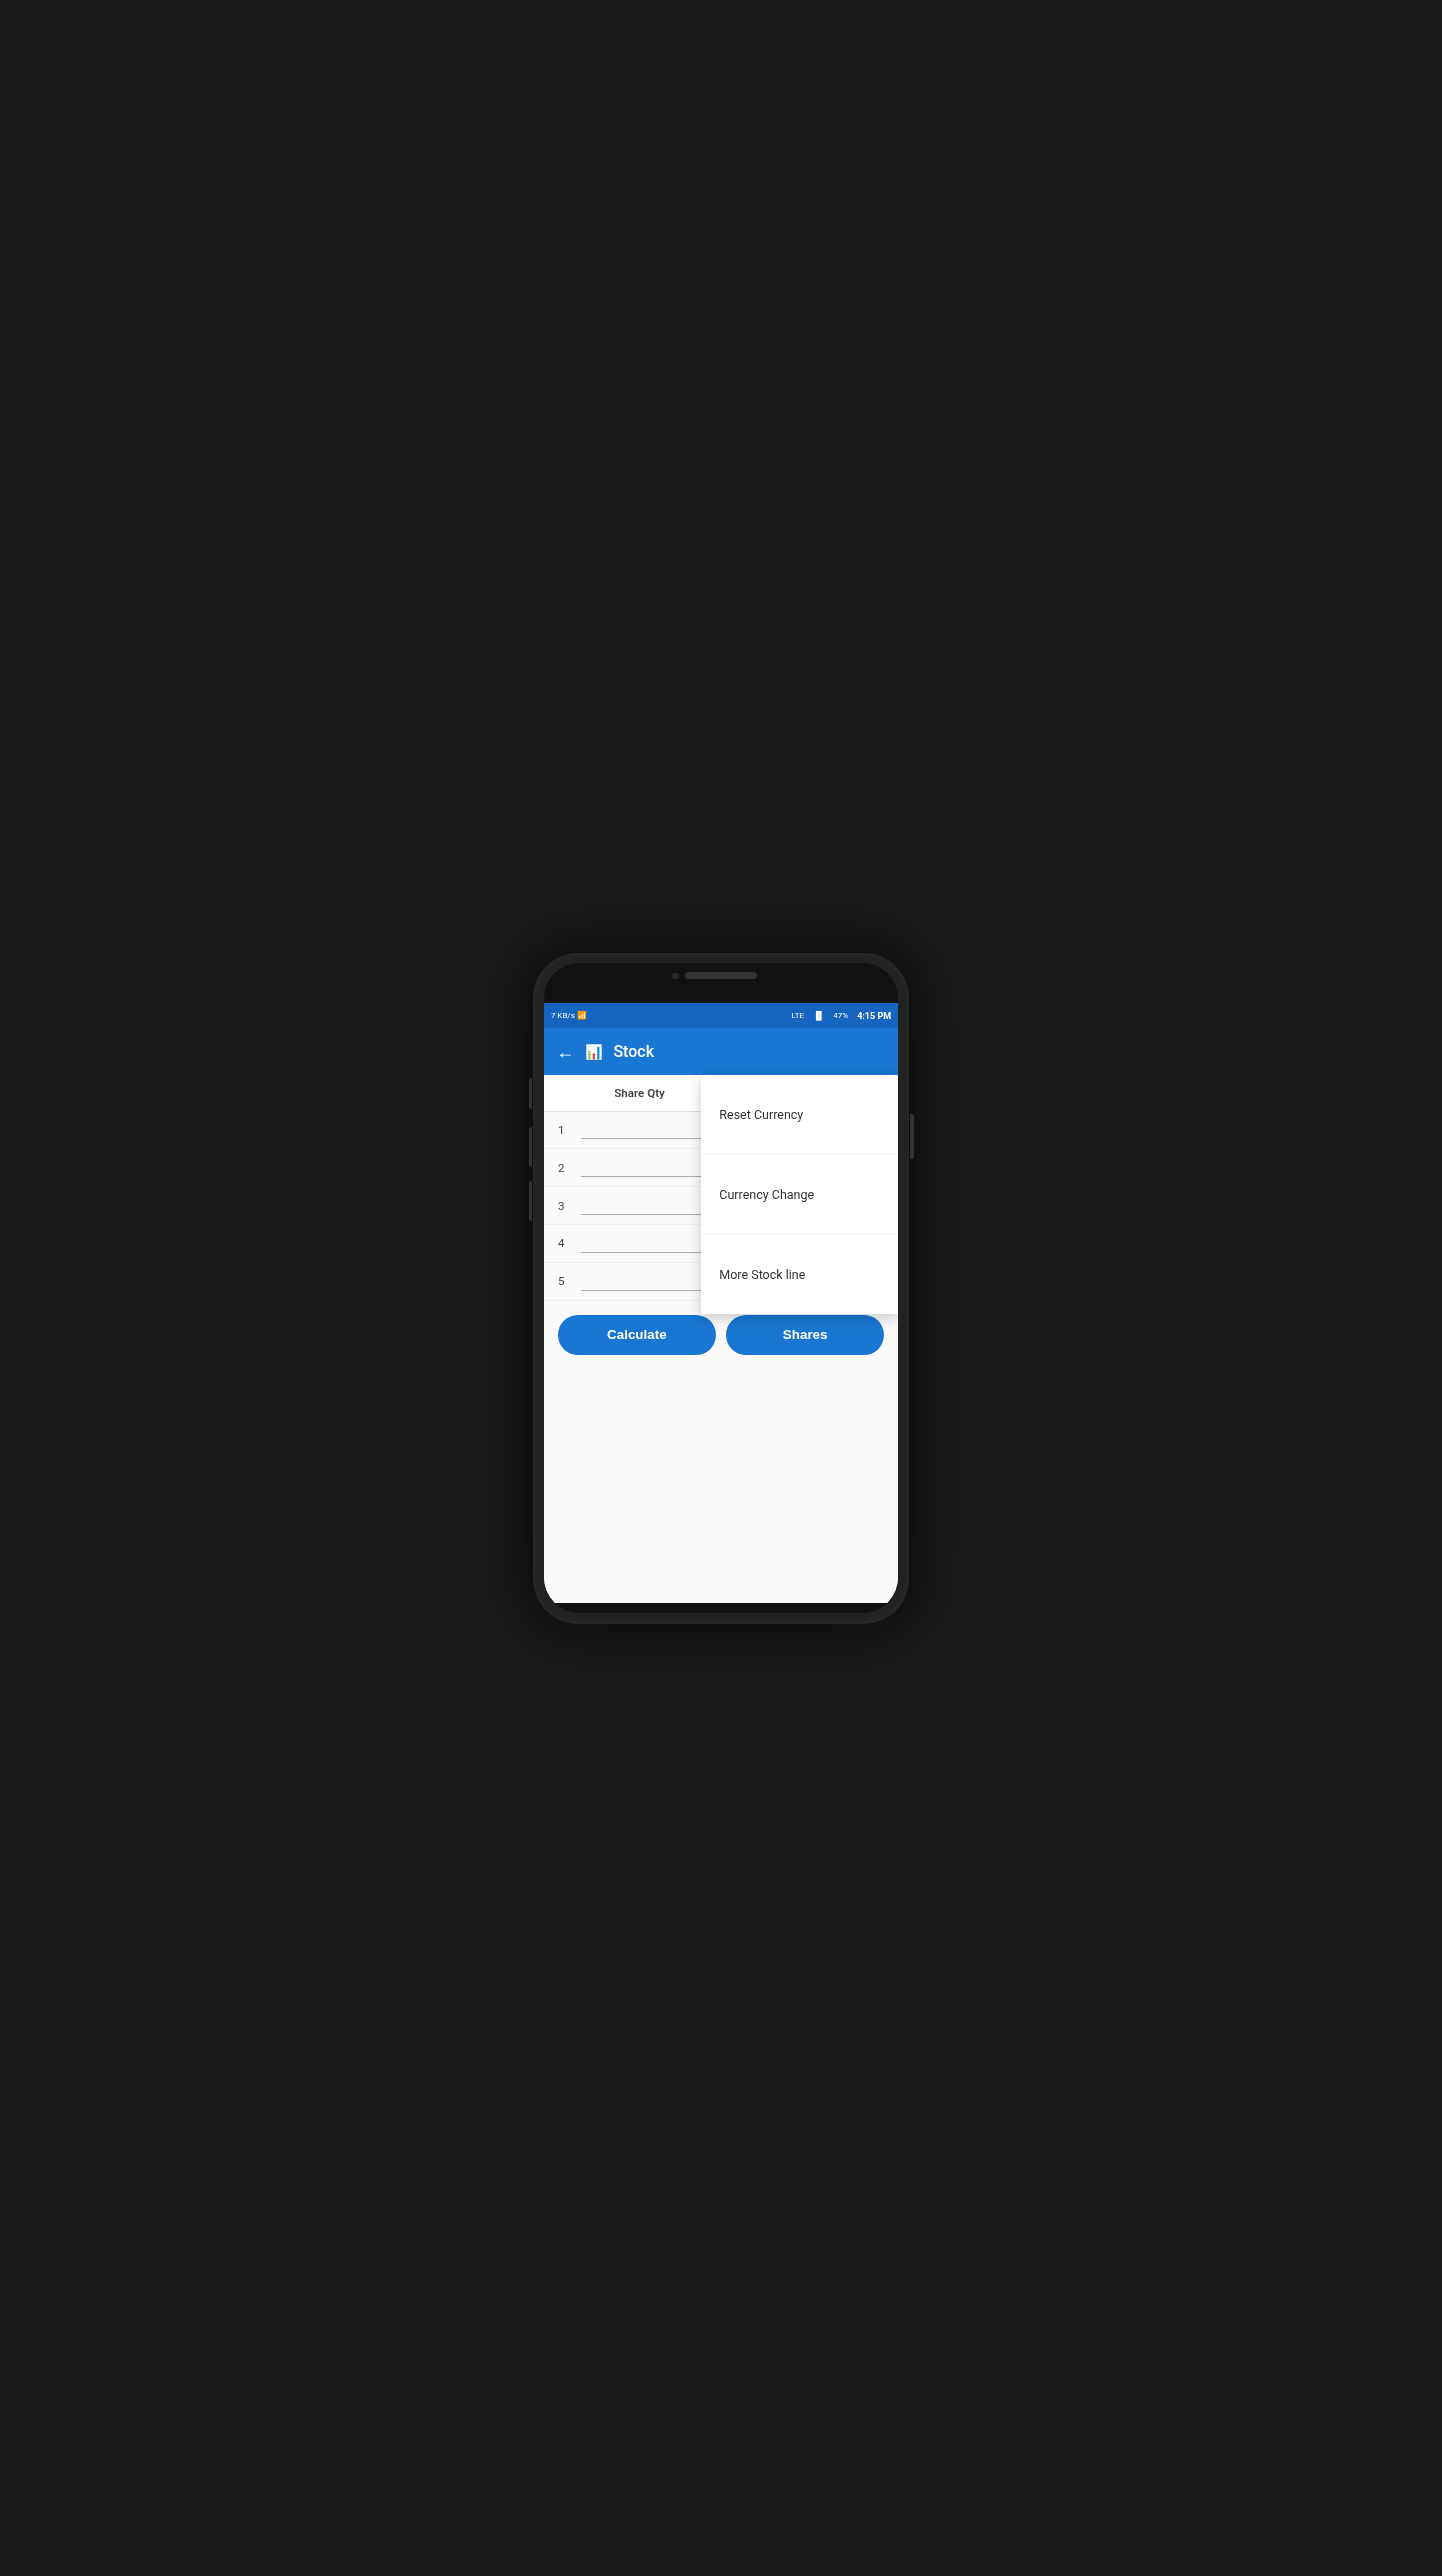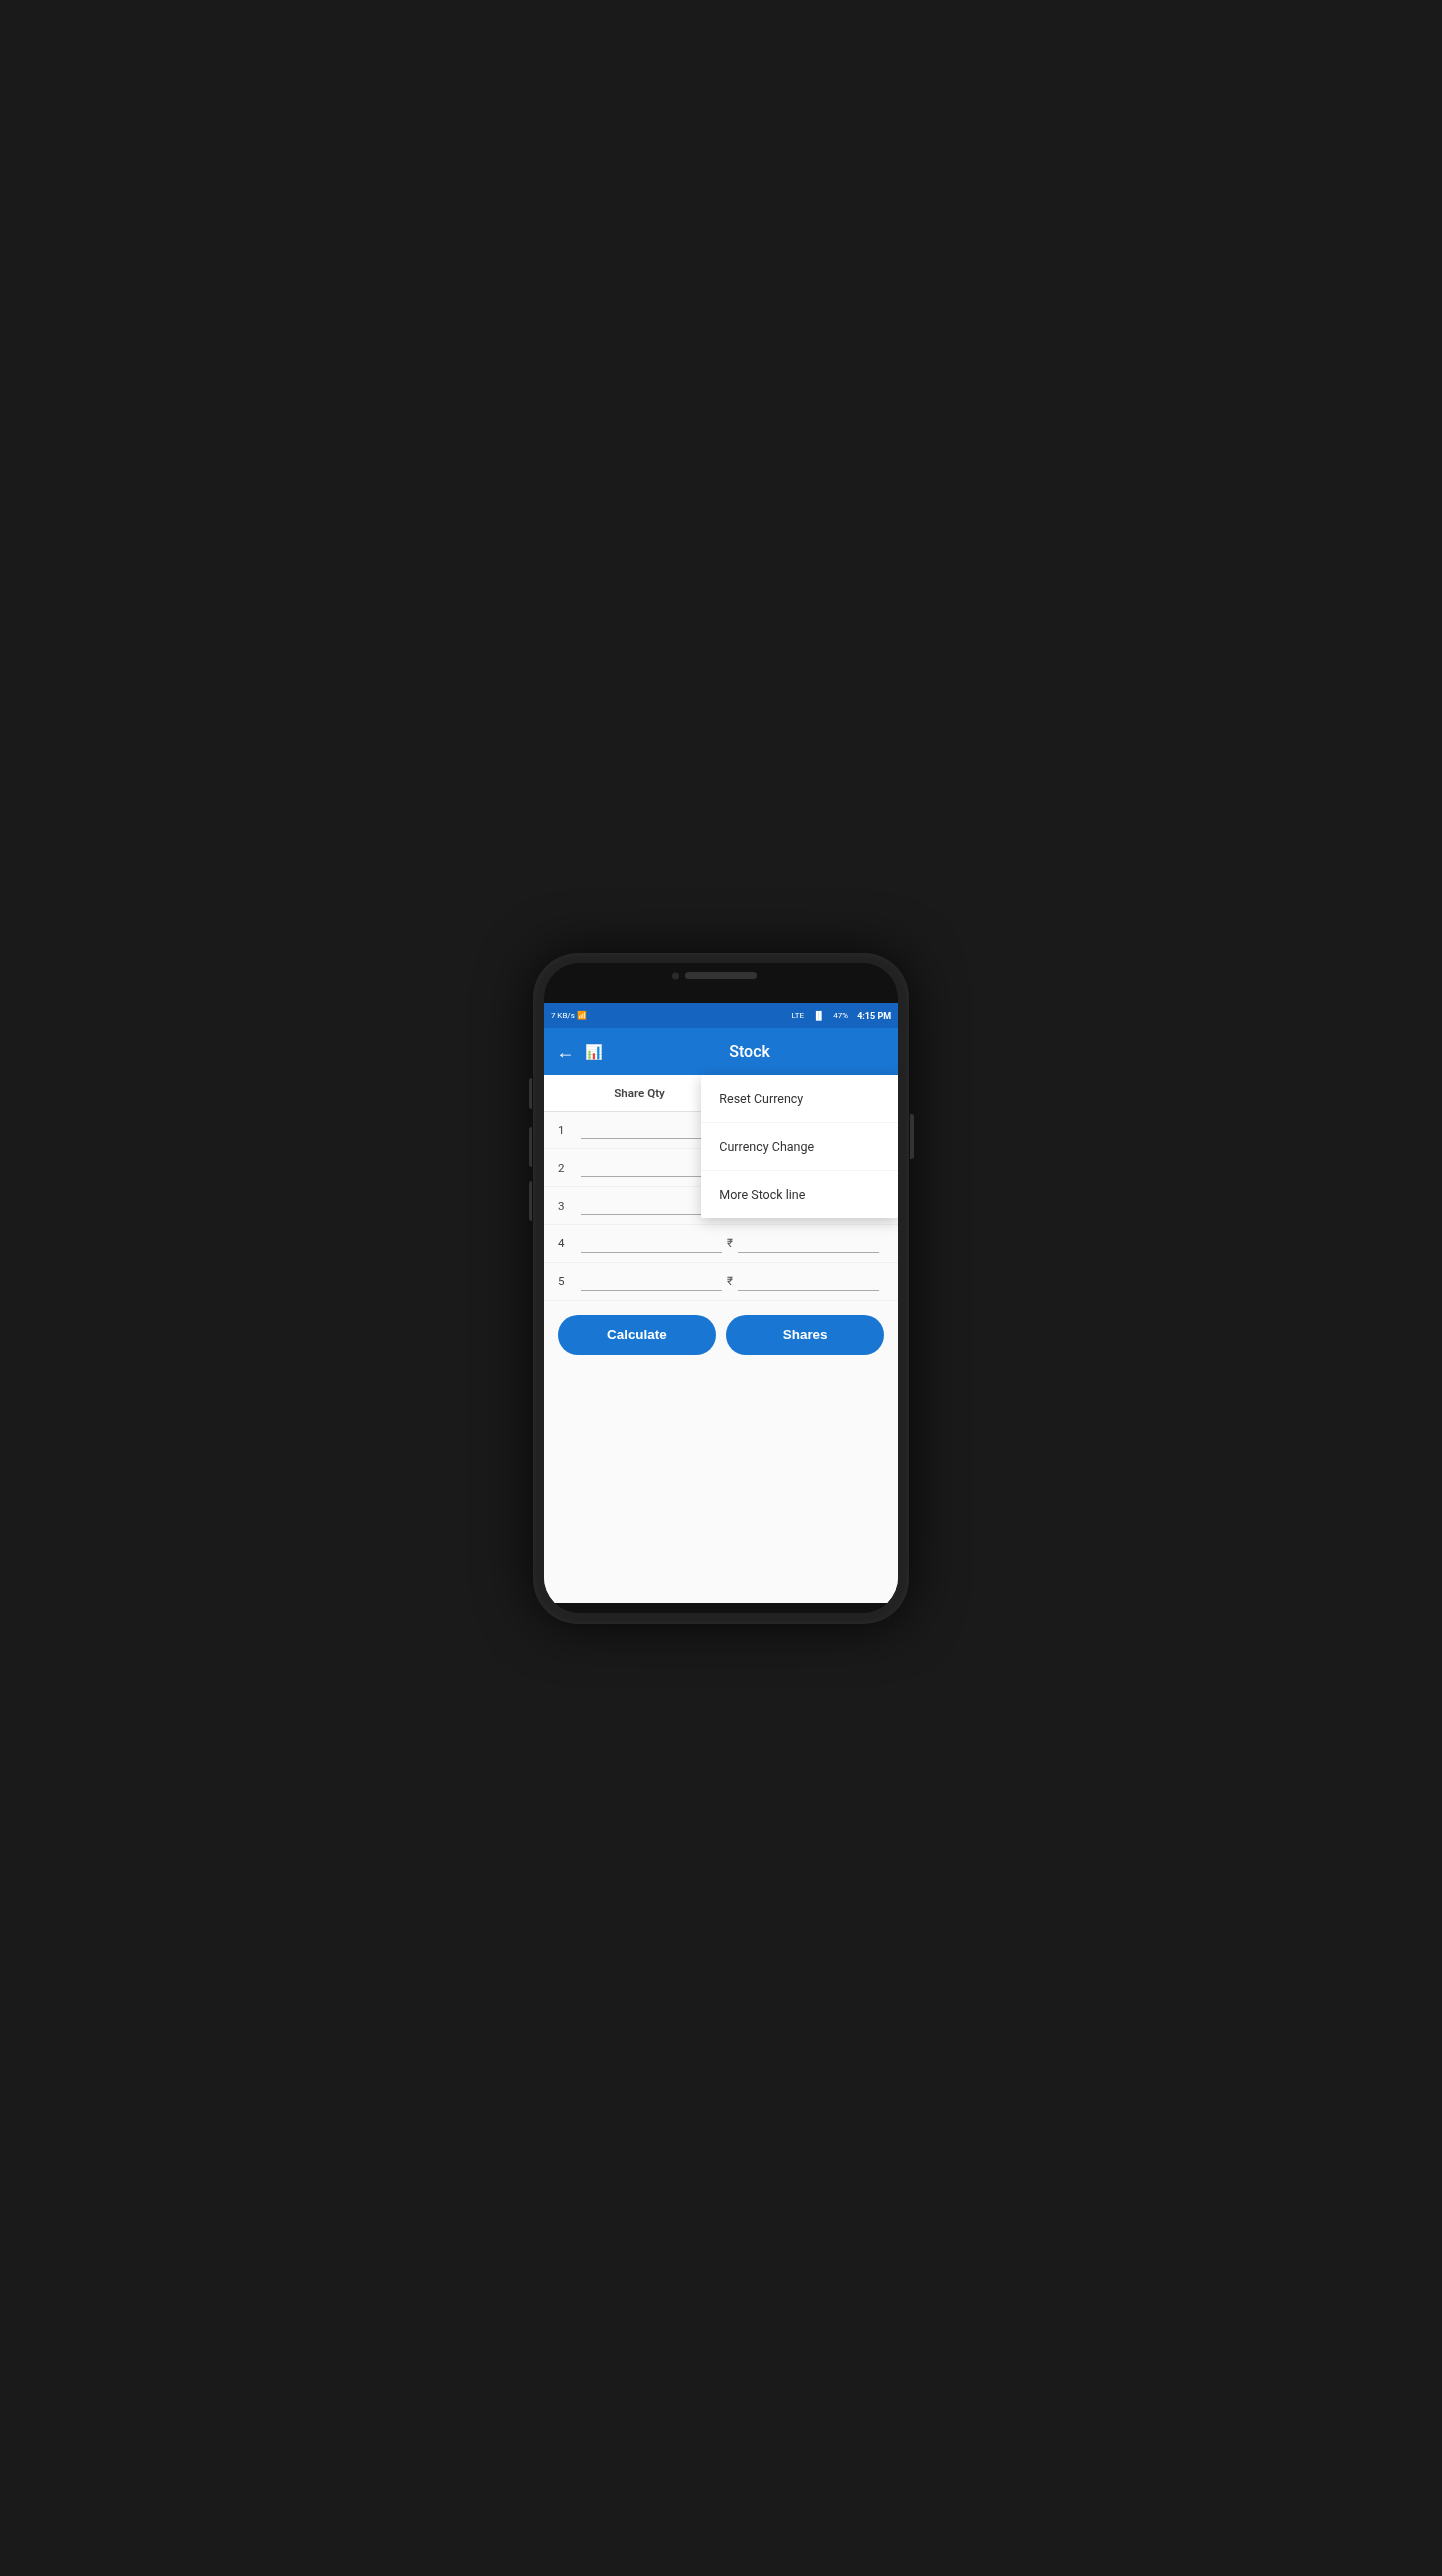--- a/index.html
+++ b/index.html
@@ -110,21 +110,20 @@
       gap: 10.7px;
       flex-shrink: 0;
       position: relative;
     }
 
     .app-bar-title {
       color: white;
       font-size: 16px;
       font-weight: 500;
       flex: 1;
-      text-align: center;
     }
 
     .back-icon {
       color: white;
       font-size: 18px;
       cursor: pointer;
     }
 
     .bar-chart-icon {
       color: white;
@@ -243,21 +242,21 @@
       top: 47px;
       right: 0;
       width: 197px;
       background: white;
       box-shadow: 0 3.6px 14.3px rgba(0,0,0,0.2);
       z-index: 100;
       border-radius: 1.8px;
     }
 
     .dropdown-item {
-      padding: 16px 18px;
+      padding: 32px 18px;
       font-size: 12.5px;
       color: #333;
       cursor: pointer;
       border-bottom: 0.9px solid #f5f5f5;
     }
 
     .dropdown-item:last-child {
       border-bottom: none;
     }
 

